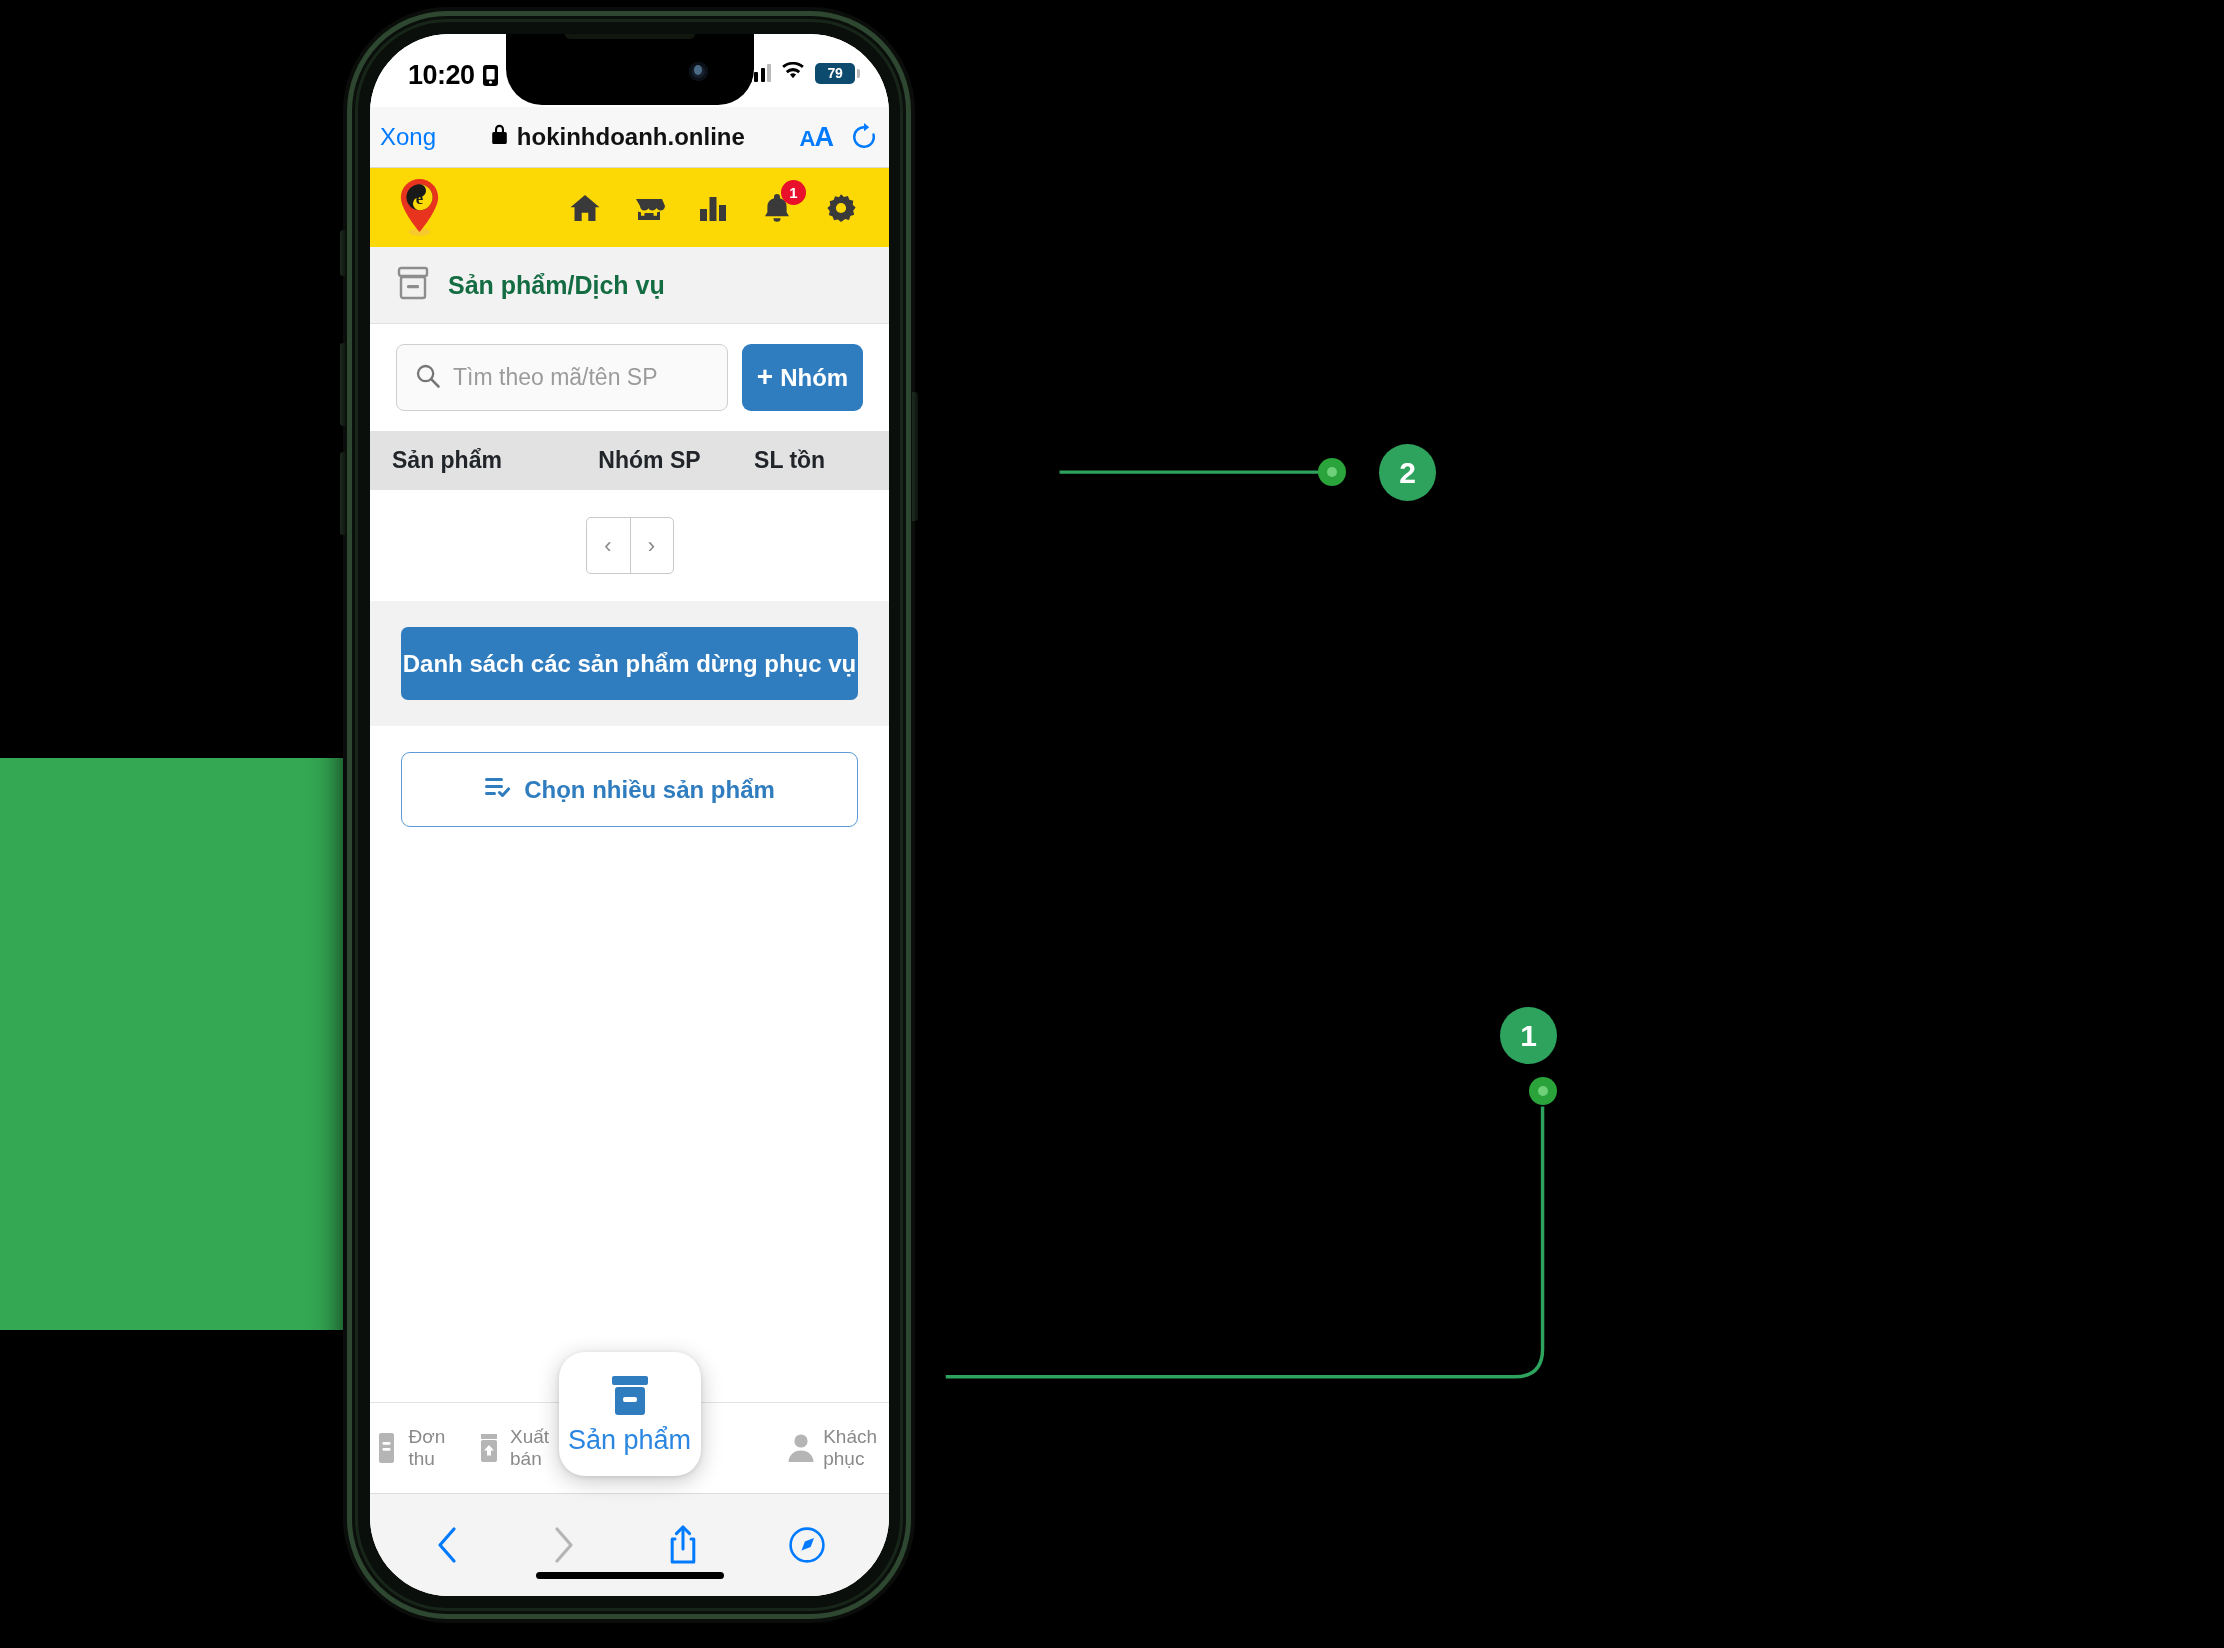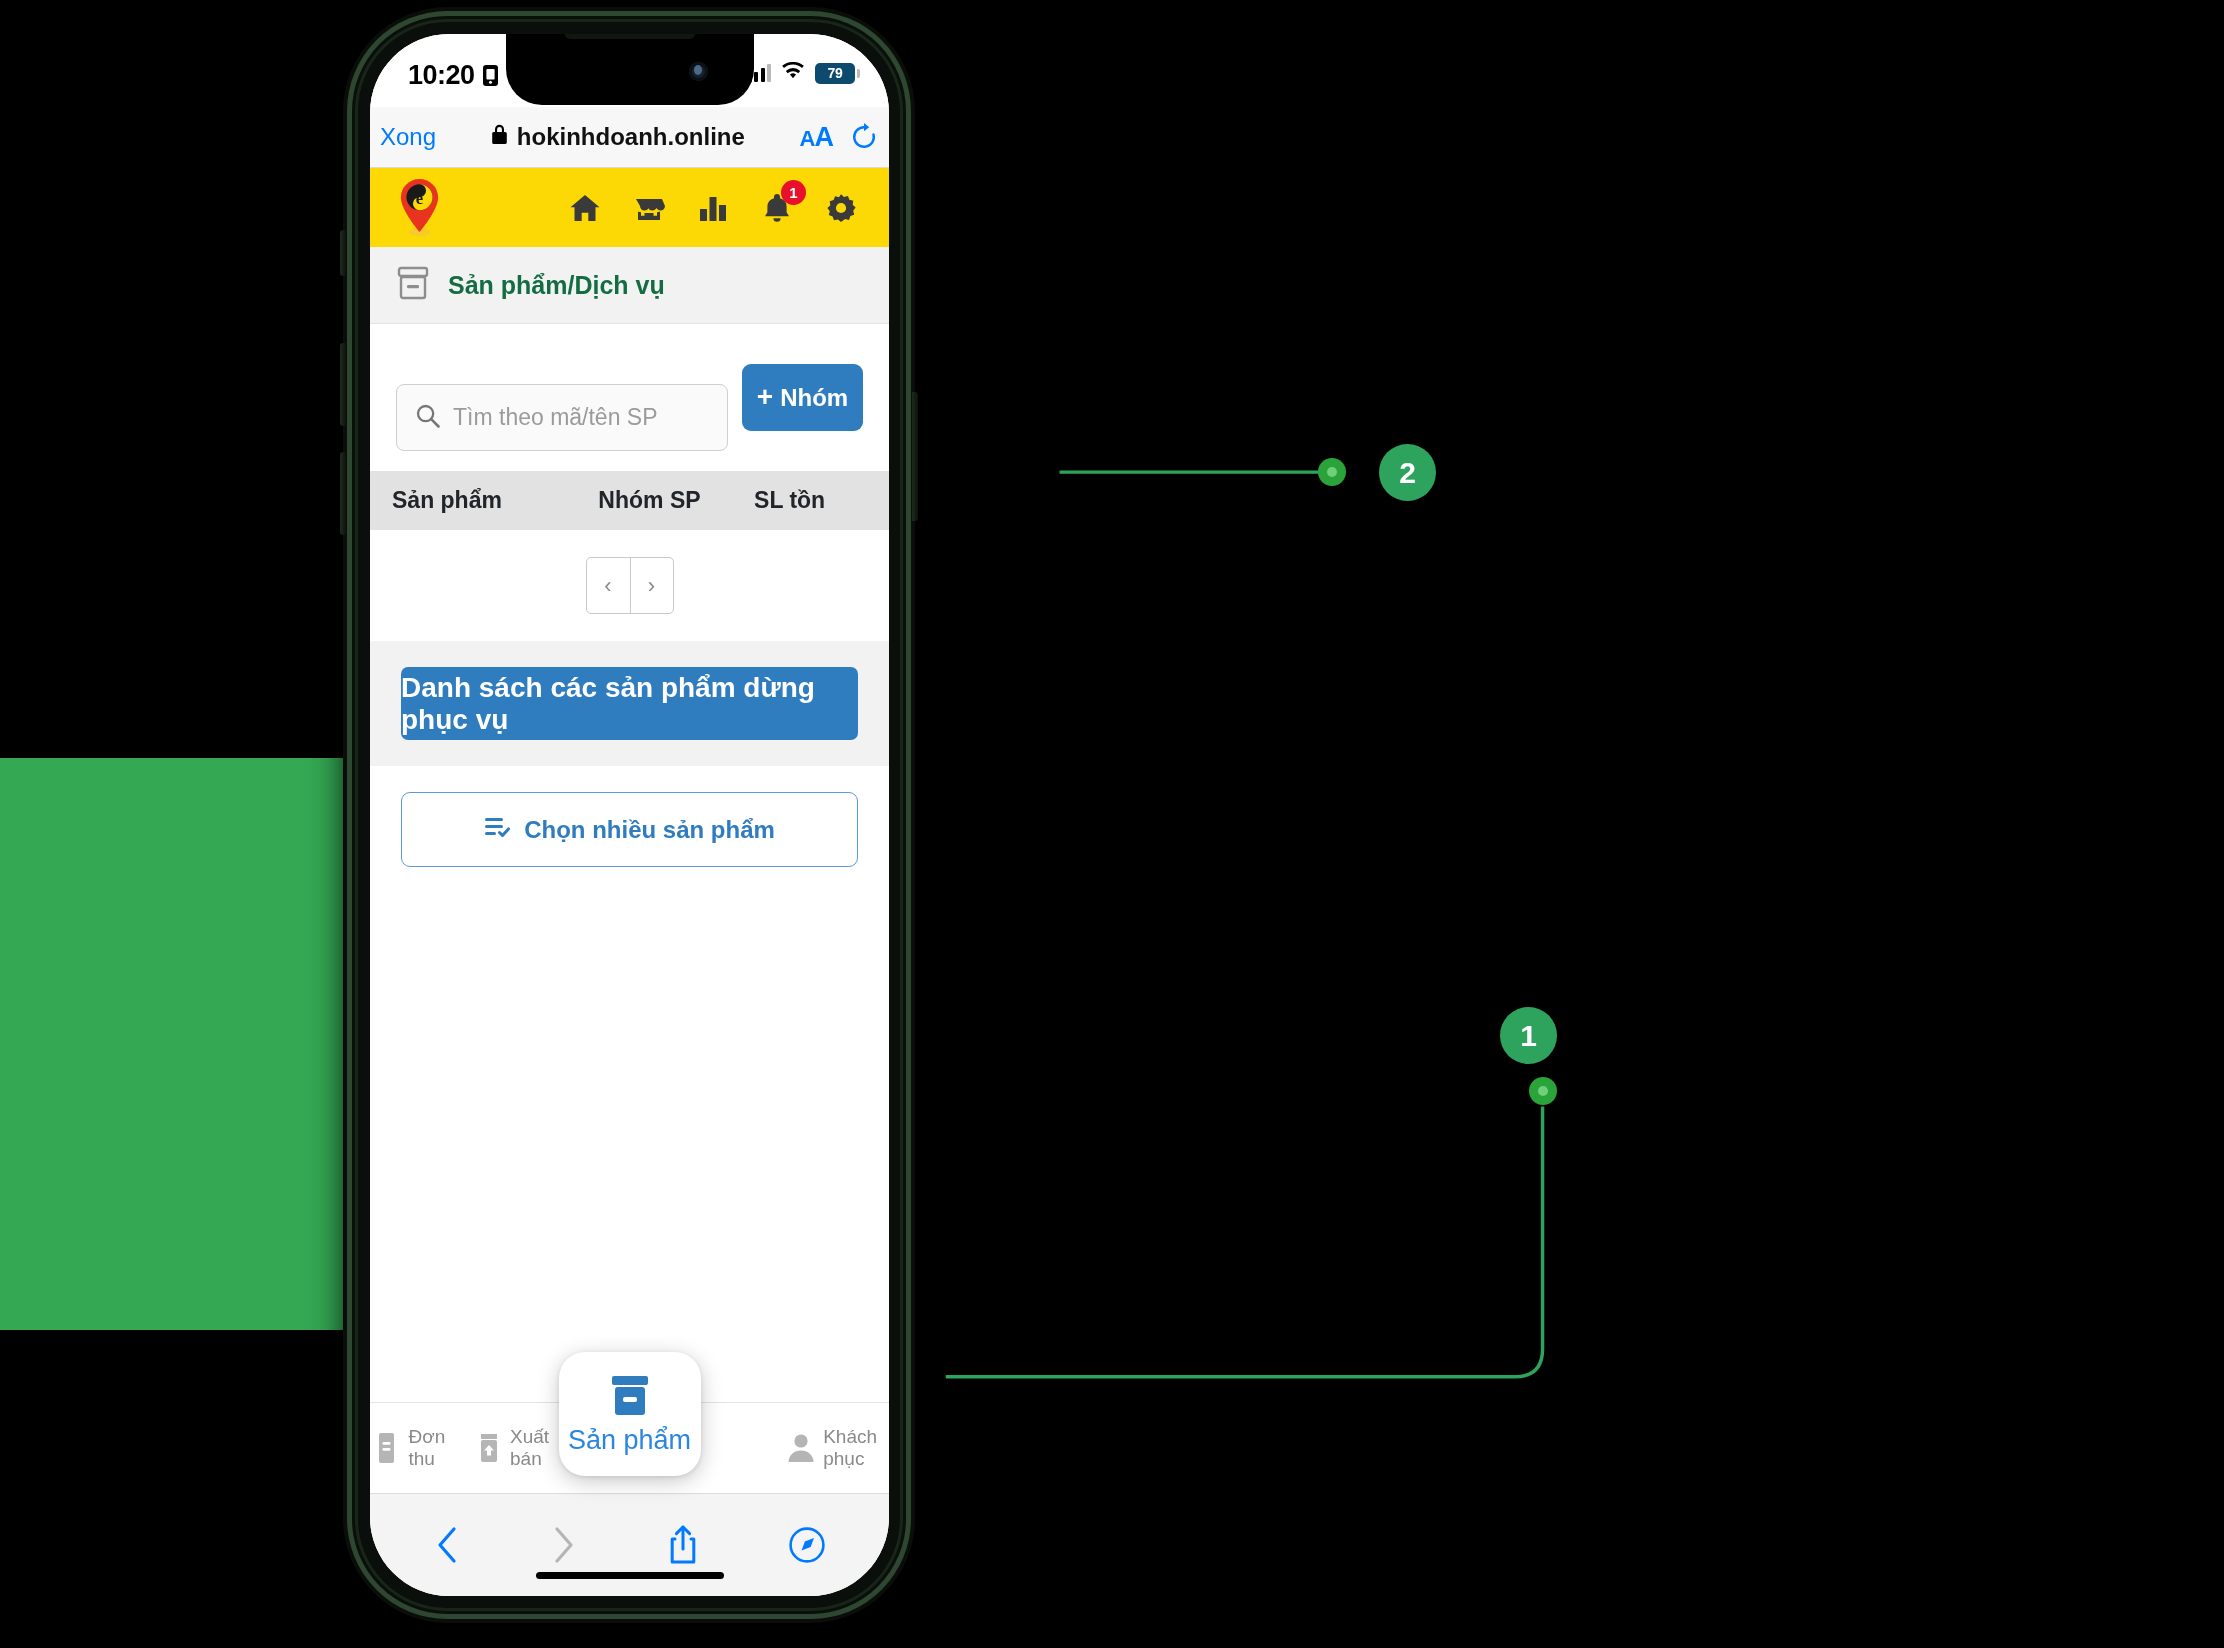--- a/index.html
+++ b/index.html
@@ -152,21 +152,20 @@
 
   
   .search-row {
     background:#ffffff; padding:20px 26px 20px 26px;
     display:flex; align-items:center; gap:14px;
   }
   .search-box {
     flex:1; height:67px; border:1px solid #cfcfcf; border-radius:8px;
     background:#fafafa; display:flex; align-items:center; gap:12px;
     padding:0 18px;
-    margin-top:40px;
   }
   .search-box .ph { color:#9b9b9b; font-size:23px; }
   .btn-add {
     height:67px; min-width:121px; border-radius:9px;
     background:#2f7cbf; color:#fff;
     display:flex; align-items:center; justify-content:center; gap:7px;
     font-size:24px; font-weight:700;
   }
   .btn-add .plus { font-size:28px; font-weight:700; line-height:0.8; }
 
@@ -186,21 +185,21 @@
     width:43px; height:55px; display:flex; align-items:center; justify-content:center;
     color:#8a8a8a; font-size:22px;
   }
   .pager span + span { border-left:1px solid #c9c9c9; }
 
   
   .band { background:#f2f2f2; padding:26px 31px; }
   .btn-wide {
     width:100%; height:73px; border-radius:7px; background:#2f7cbf; color:#fff;
     display:flex; align-items:center; justify-content:center;
-    font-size:28px; font-weight:700;
+    font-size:24px; font-weight:700;
   }
 
   
   .band2 { background:#fff; padding:26px 31px; }
   .btn-outline {
     width:100%; height:75px; border-radius:9px;
     border:1px solid #5a9bd8; background:#fff; color:#2f7cbf;
     display:flex; align-items:center; justify-content:center; gap:12px;
     font-size:24px; font-weight:700;
   }

